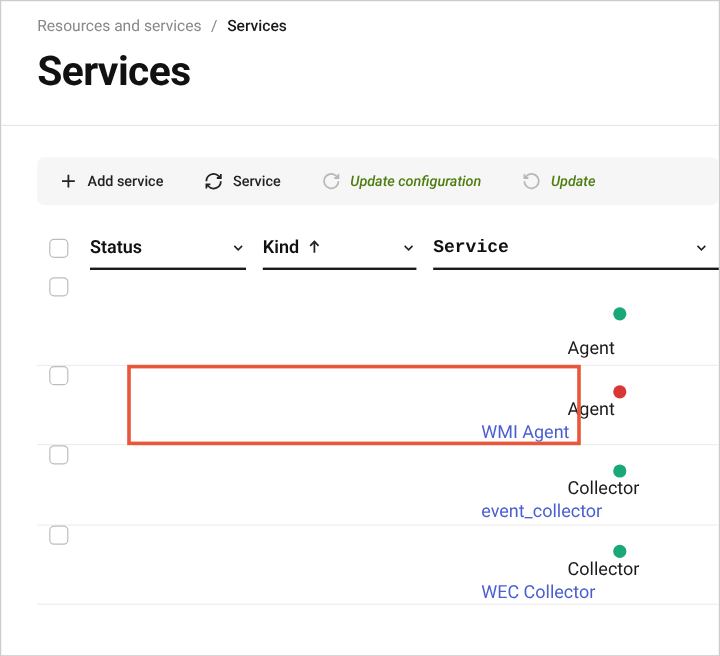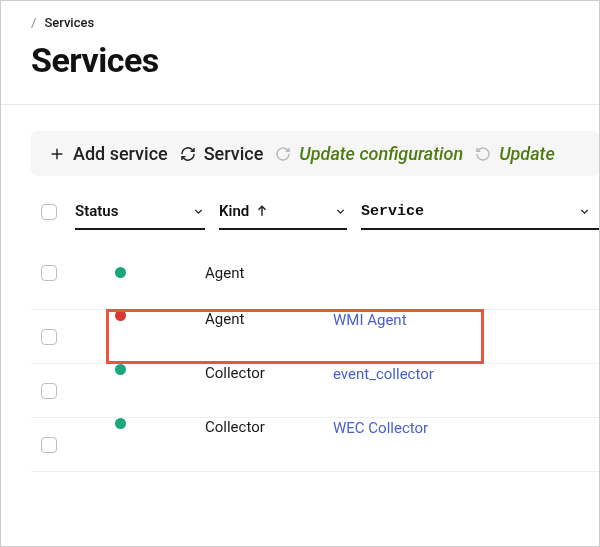--- a/index.html
+++ b/index.html
@@ -33,25 +33,25 @@
     }
     .divider {
       border-top: 1px solid #e6e6e6;
     }
     .content {
       padding: 26px 0 0 30px;
     }
     .toolbar {
       display: flex;
       align-items: center;
-      gap: 12px;
+      gap: 34px;
       background: #f6f6f6;
       border-radius: 6px;
       padding: 12px 18px;
-      font-size: 18px;
+      font-size: 12px;
       color: #222;
       overflow: hidden;
       white-space: nowrap;
       text-align: center;
     }
     .toolbar .btn {
       display: inline-flex;
       align-items: center;
       gap: 8px;
       cursor: pointer;
@@ -88,24 +88,25 @@
       width: 16px;
       height: 16px;
       border: 1.5px solid #bdbdbd;
       border-radius: 4px;
       background: #fff;
       cursor: pointer;
     }
     .thead .col-check { padding-bottom: 8px; }
     .row {
       display: flex;
-      align-items: flex-start;
+      align-items: flex-end;
       border-bottom: 1px solid #eee;
       min-height: 54px;
       position: relative;
+      flex-direction: column;
     }
     .row.first { height: 74px; }
     .row .col-check { align-self: stretch; display:flex; align-items:center; }
     .status-wrap, .kind-wrap, .service-wrap {
       display: flex;
       align-items: center;
       height: 100%;
     }
     .status-dot {
       width: 11px;
@@ -131,20 +132,21 @@
       border: 3px solid #e8563b;
       pointer-events: none;
       z-index: 10;
     }
   </style>
 </head>
 <body>
 
 <div class="header-area">
   <div class="breadcrumb">
+    <span>Resources and services</span>
     <span class="sep">/</span>
     <span class="current">Services</span>
   </div>
   <h1 class="page-title">Services</h1>
 </div>
 
 <div class="divider"></div>
 
 <div class="content">
 

